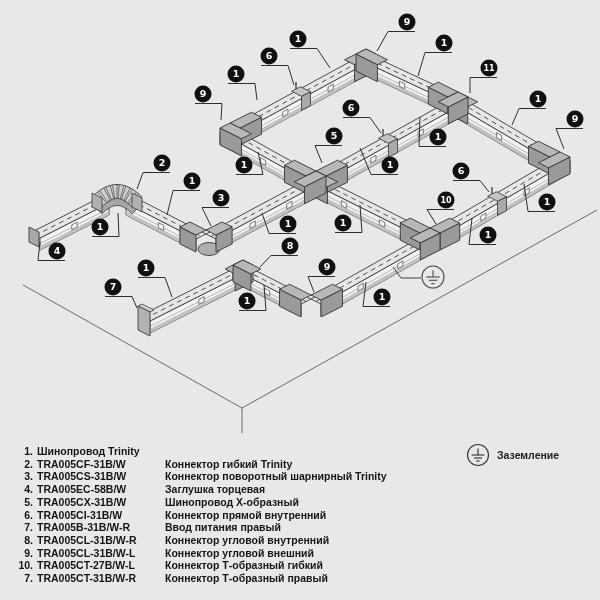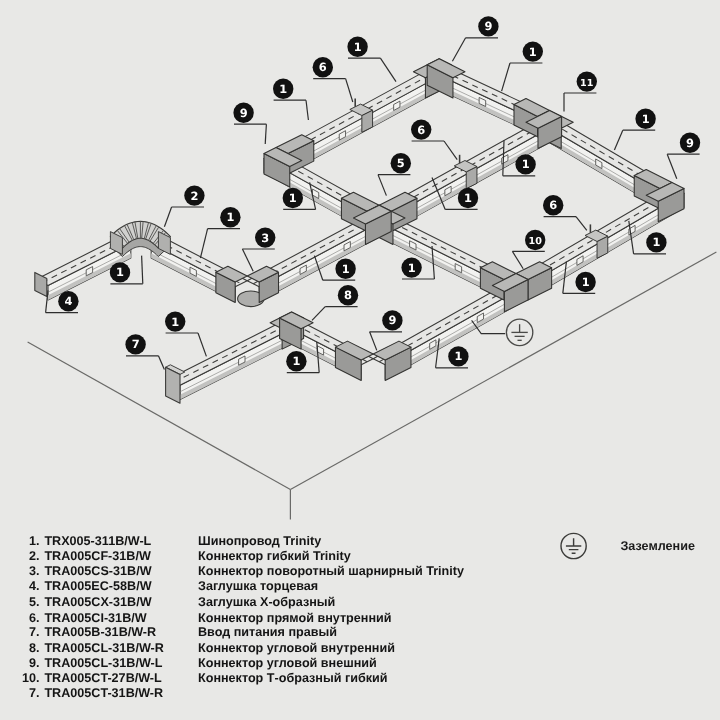--- a/index.html
+++ b/index.html
@@ -9,21 +9,21 @@
     font-family:"Liberation Sans","DejaVu Sans",sans-serif;
   }
   #diagram-svg{position:absolute;left:0;top:0;}
   .legend{position:absolute;left:16px;top:445px;color:#151515;}
   .lrow{
     display:grid;grid-template-columns:17px 124px auto;column-gap:4px;
     font-size:10.5px;font-weight:700;line-height:12.7px;white-space:nowrap;
   }
   .lnum{text-align:right;}
   .ground-legend{
-    position:absolute;left:466px;top:443px;display:flex;align-items:center;color:#1c1c1c;gap:20px;
+    position:absolute;left:466px;top:443px;display:flex;align-items:center;color:#1c1c1c;
   }
   .ground-legend .glabel{font-size:10.5px;font-weight:700;margin-left:7px;}
 </style>
 </head>
 <body>
 
 <div class="stage">
   <svg id="diagram-svg" width="600" height="600" viewBox="0 0 600 600">
       <g>
         <line x1="23" y1="285" x2="242" y2="408" stroke="#6a6a68" stroke-width="1"></line>
@@ -445,42 +445,41 @@
           <line x1="132" y1="296.5" x2="137" y2="308" stroke="#2e2e2e" stroke-width="1"></line>
           <circle cx="113" cy="287" r="8.5" fill="#111111"></circle>
           <text x="113" y="290.3" text-anchor="middle" fill="#ffffff" font-family="&quot;DejaVu Sans&quot;,&quot;Liberation Sans&quot;,sans-serif" font-size="9.5" font-weight="bold">7</text>
         </g>
       </g>
     </svg>
 
   <div class="legend" id="legend">
       <div class="lrow">
         <span class="lnum">1.</span>
-        <span class="lcode">TRX005-311B/W-L</span>
         <span class="ldesc">Шинопровод Trinity</span>
       </div>
       <div class="lrow">
         <span class="lnum">2.</span>
         <span class="lcode">TRA005CF-31B/W</span>
         <span class="ldesc">Коннектор гибкий Trinity</span>
       </div>
       <div class="lrow">
         <span class="lnum">3.</span>
         <span class="lcode">TRA005CS-31B/W</span>
         <span class="ldesc">Коннектор поворотный шарнирный Trinity</span>
       </div>
       <div class="lrow">
         <span class="lnum">4.</span>
         <span class="lcode">TRA005EC-58B/W</span>
         <span class="ldesc">Заглушка торцевая</span>
       </div>
       <div class="lrow">
         <span class="lnum">5.</span>
         <span class="lcode">TRA005CX-31B/W</span>
-        <span class="ldesc">Заглушка Х-образный</span>
+        <span class="ldesc">Шинопровод Х-образный</span>
       </div>
       <div class="lrow">
         <span class="lnum">6.</span>
         <span class="lcode">TRA005CI-31B/W</span>
         <span class="ldesc">Коннектор прямой внутренний</span>
       </div>
       <div class="lrow">
         <span class="lnum">7.</span>
         <span class="lcode">TRA005B-31B/W-R</span>
         <span class="ldesc">Ввод питания правый</span>
@@ -496,20 +495,21 @@
         <span class="ldesc">Коннектор угловой внешний</span>
       </div>
       <div class="lrow">
         <span class="lnum">10.</span>
         <span class="lcode">TRA005CT-27B/W-L</span>
         <span class="ldesc">Коннектор Т-образный гибкий</span>
       </div>
       <div class="lrow">
         <span class="lnum">7.</span>
         <span class="lcode">TRA005CT-31B/W-R</span>
+        <span class="ldesc">Коннектор Т-образный правый</span>
       </div>
     </div>
 
   <div class="ground-legend">
     <svg width="24" height="24" viewBox="0 0 24 24" id="ground-glyph">
         <g>
           <circle cx="12" cy="12" r="10.5" fill="none" stroke="#3c3c3a" stroke-width="1.2"></circle>
           <line x1="12" y1="5.5" x2="12" y2="12" stroke="#3c3c3a" stroke-width="1.2"></line>
           <line x1="5.6" y1="12" x2="18.4" y2="12" stroke="#3c3c3a" stroke-width="1.2"></line>
           <line x1="8" y1="15" x2="16" y2="15" stroke="#3c3c3a" stroke-width="1.2"></line>

